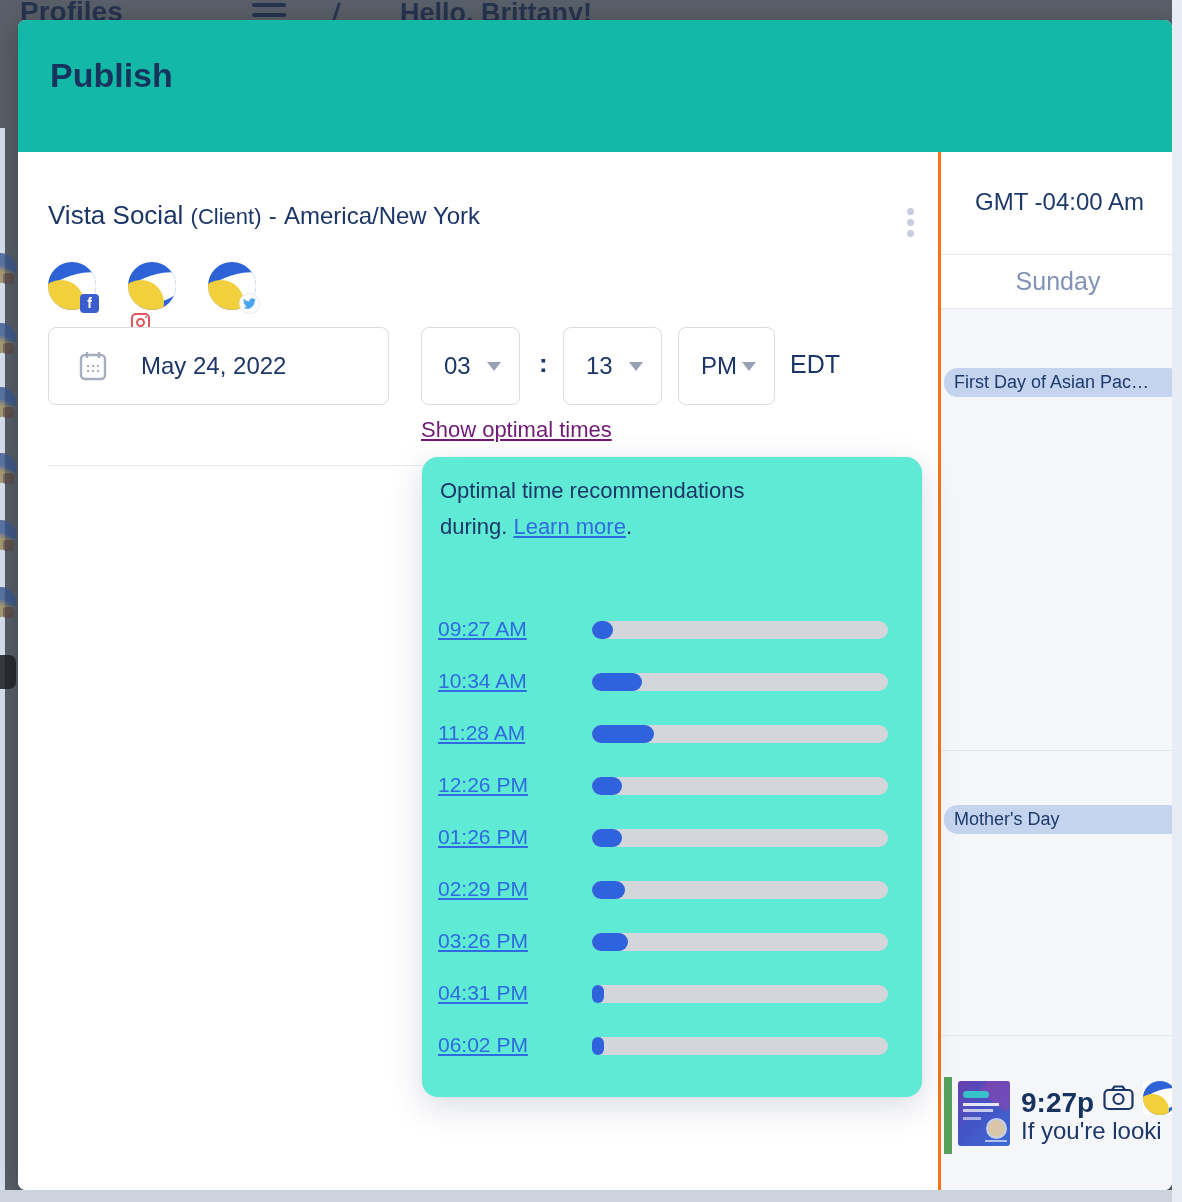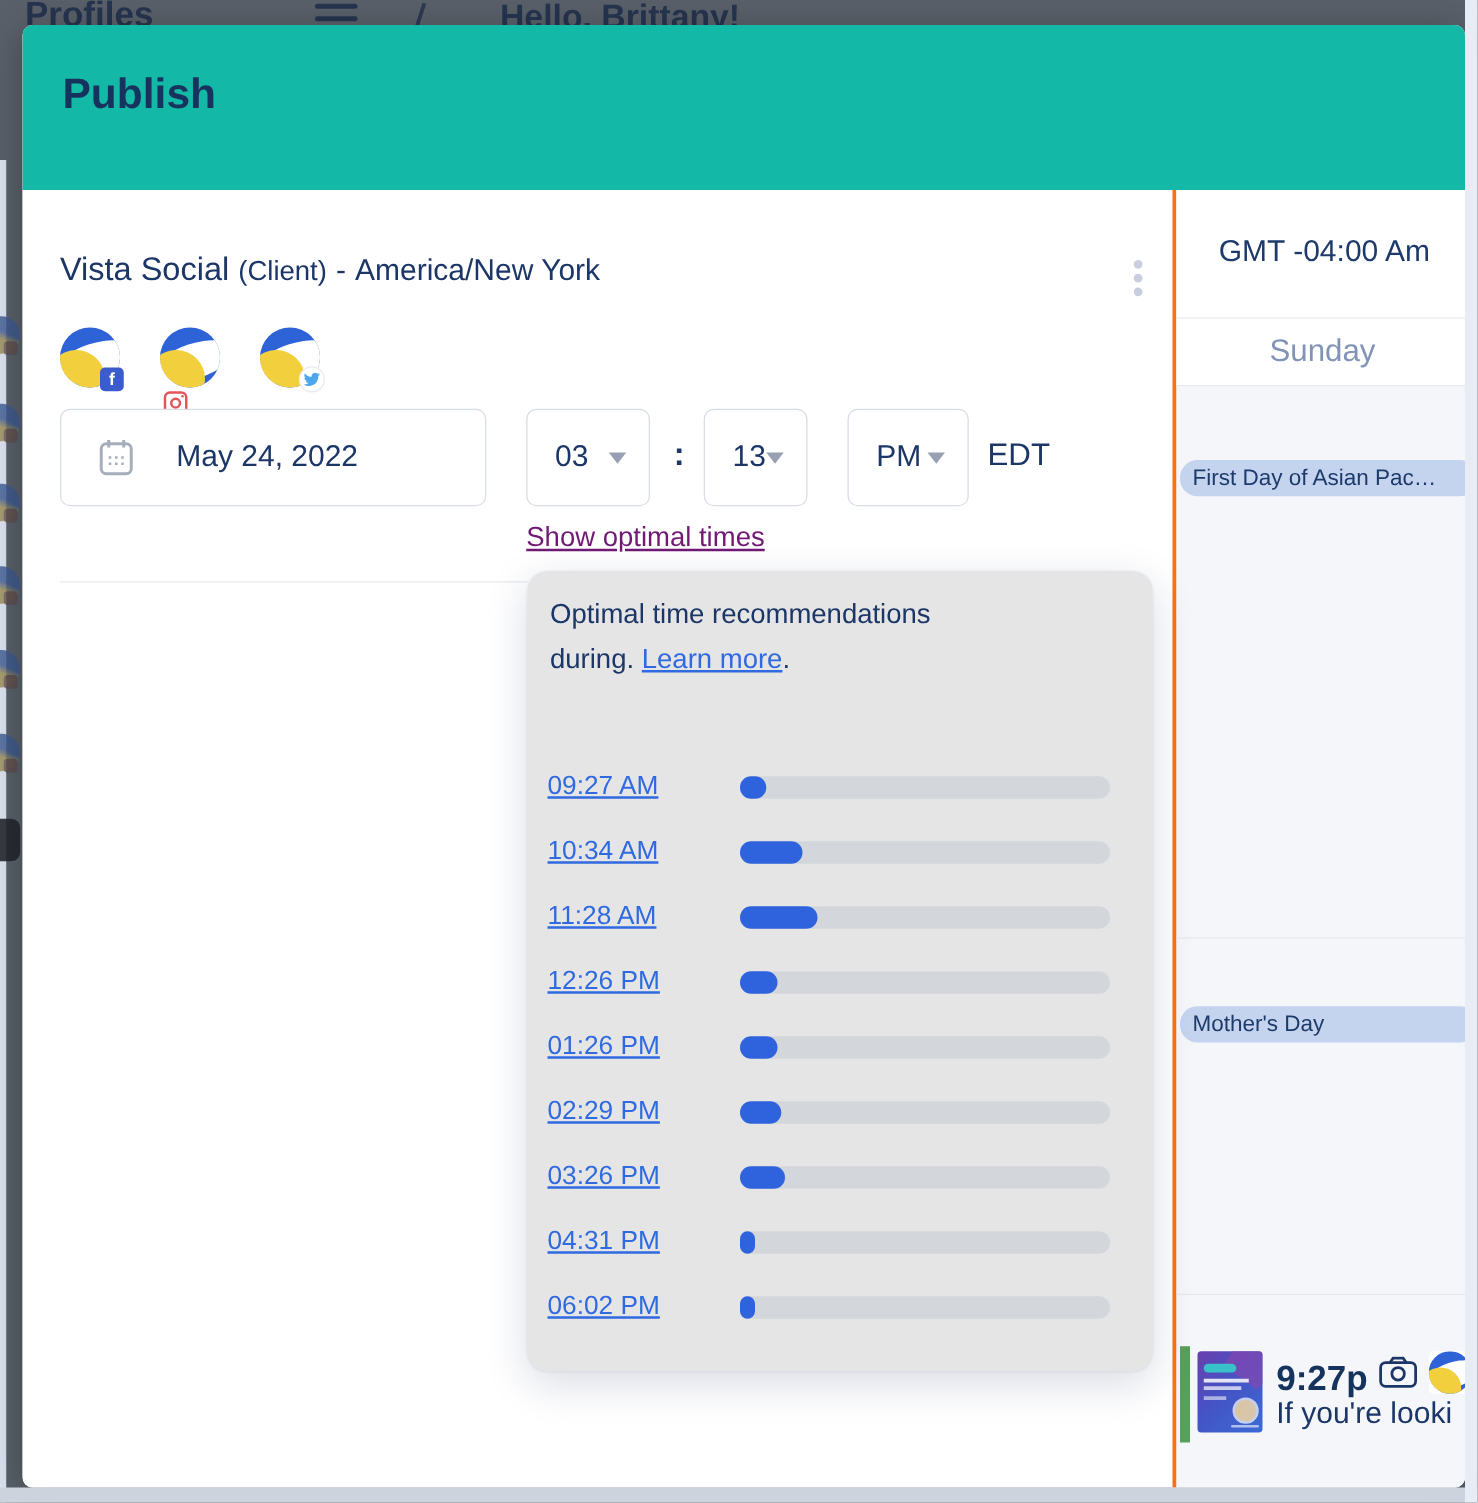--- a/index.html
+++ b/index.html
@@ -52,33 +52,33 @@
   .badge-ig .lens { position:absolute; left:3px; top:3px; width:9px; height:9px; border:2px solid #e2555a; border-radius:50%; }
   .badge-ig .dot { position:absolute; right:1px; top:1px; width:2px; height:2px; border-radius:50%; background:#e2555a; }
   .badge-tw { background:#fff; border-radius:50%; box-shadow:0 0 0 1px #e8eaf0; display:flex; align-items:center; justify-content:center; }
 
   .field { position:absolute; top:175px; height:78px; border:1px solid #d8dce3; border-radius:8px; background:#fff;
     display:flex; align-items:center; cursor:pointer; }
   .date-field { left:30px; width:341px; padding-left:30px; }
   .date-field .cal { margin-right:34px; }
   .date-text { font-size:24px; color:#1c3667; }
   .sel-hour { left:403px; width:99px; }
-  .sel-min { left:545px; width:83px; }
+  .sel-min { left:545px; width:99px; }
   .sel-mer { left:660px; width:97px; }
   .field.sel { justify-content:space-between; padding:0 18px 0 22px; }
   .sel-val { font-size:24px; color:#1c3667; }
   .chev { width:0; height:0; border-left:7px solid transparent; border-right:7px solid transparent; border-top:9px solid #98a1b3; }
   .time-colon { position:absolute; left:521px; top:196px; font-size:26px; font-weight:700; color:#1c3667; }
   .tz-abbr { position:absolute; left:772px; top:198px; font-size:25px; font-weight:500; color:#1c3667; }
 
   .show-optimal { position:absolute; left:403px; top:265px; font-size:22px; color:#701a75; text-decoration:underline; cursor:pointer; }
   .hr-line { position:absolute; left:30px; top:313px; width:374px; height:1px; background:#e8eaee; }
 
   
-  .popover { position:absolute; left:404px; top:305px; width:500px; height:640px; background:#e5e5e5;
+  .popover { position:absolute; left:404px; top:305px; width:500px; height:640px; background:#5eead4;
     border-radius:16px; box-shadow:0 10px 34px rgba(25,40,90,.16), 0 0 2px rgba(25,40,90,.08); z-index:5; }
   .pop-desc { position:absolute; left:18px; top:16px; width:462px; font-size:22px; line-height:36px; color:#1c3667; }
   .pop-desc .blk { display:block; }
   .pop-desc a { color:#2f6ae0; text-decoration:underline; cursor:pointer; }
   .time-row { position:absolute; left:0; width:500px; height:26px; }
   .time-link { position:absolute; left:16px; top:0; font-size:21px; color:#2f6ae0; text-decoration:underline; cursor:pointer; }
   .bar-track { position:absolute; left:170px; top:4px; width:296px; height:18px; background:#d3d6db; border-radius:9px; }
   .bar-fill { height:18px; background:#2f63dd; border-radius:9px; min-width:12px; }
 
   

